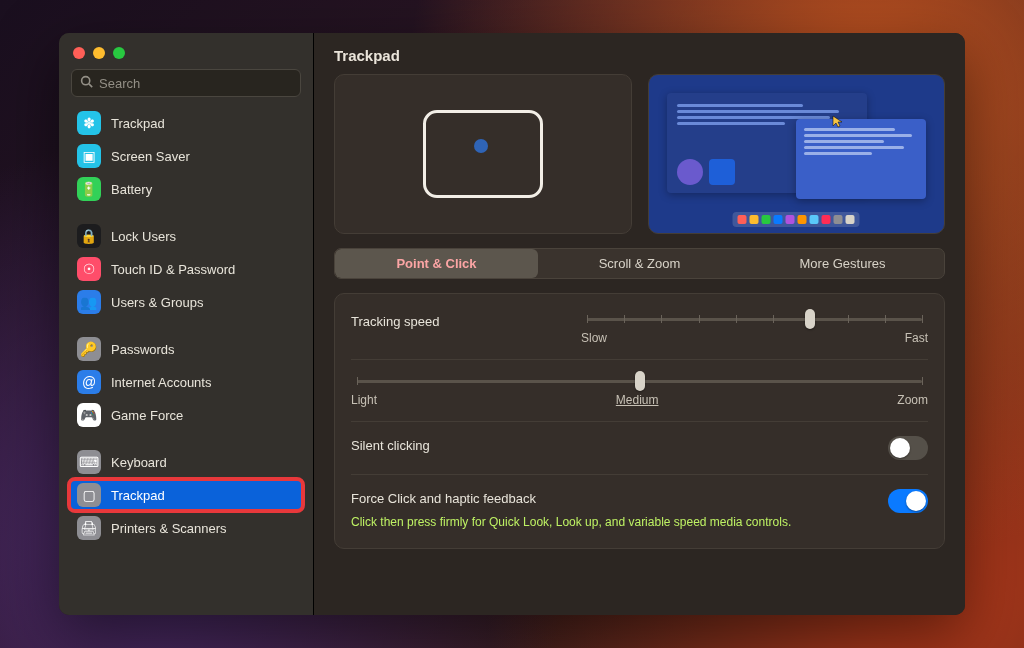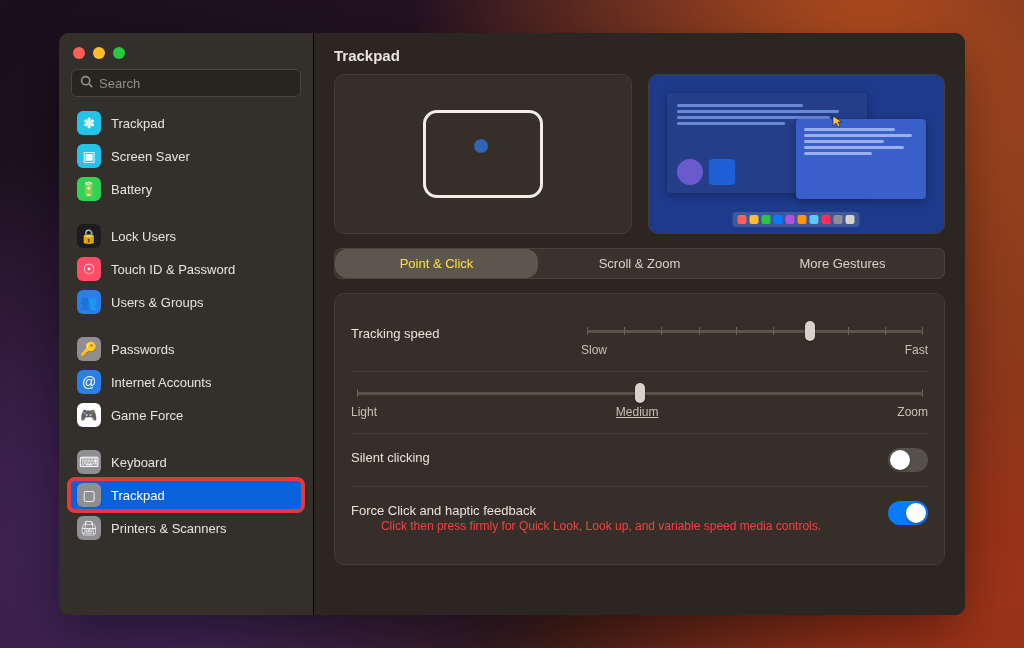--- a/index.html
+++ b/index.html
@@ -59,28 +59,28 @@
   }
   .trackpad-dot { width:14px; height:14px; background:#2f64b6; border-radius:50%; position:absolute; left:48px; top:26px; }
   .desktop-sim { background:#1e3a8a; overflow:hidden; }
   .seg {
     display:flex; background:#3a332d; border-radius:7px; overflow:hidden; margin-bottom:14px;
     border:1px solid #4a433b;
   }
   .seg-btn {
     flex:1; text-align:center; padding:7px 0; font-size:13px; color:#d8d3c8; cursor:default;
   }
-  .seg-btn.active { background:#5c564d; color:#fde047; border-radius:12px; }
+  .seg-btn.active { background:#5c564d; color:#fca5a5; border-radius:6px;font-weight:bold; }
   .panel {
-    background:#352e29; border:1px solid #443d36; border-radius:10px; padding: 16px 16px;
+    background:#352e29; border:1px solid #443d36; border-radius:10px; padding: 4px 16px;
   }
   .row { display:flex; align-items:flex-start; padding:14px 0; border-bottom:1px solid #443d36; }
   .row:last-child { border-bottom:0; }
   .row-label { width:230px; color:#e8e4da; font-size:13px; padding-top:2px; }
-  .row-sub { color:#ef4444; font-size:12px; margin-top:0; line-height:1.35; max-width: 500px; text-align: center; }
+  .row-sub { color:#bef264; font-size:12px; margin-top:8px; line-height:1.35; max-width: 500px; }
   .row-ctrl { flex:1; display:flex; flex-direction:column; align-items:stretch; }
   .slider-wrap { position:relative; padding-top:6px; }
   .slider-track {
     height:3px; background:#5a534a; border-radius:2px; position:relative; margin:0 6px;
   }
   .slider-tick { position:absolute; width:1px; height:8px; background:#6a635a; top:-3px; }
   .slider-thumb {
     position:absolute; width:10px; height:20px; background:#d8d3c8; border-radius:5px;
     top:-9px; transform:translateX(-50%); box-shadow:0 1px 2px rgba(0,0,0,0.4);
   }

